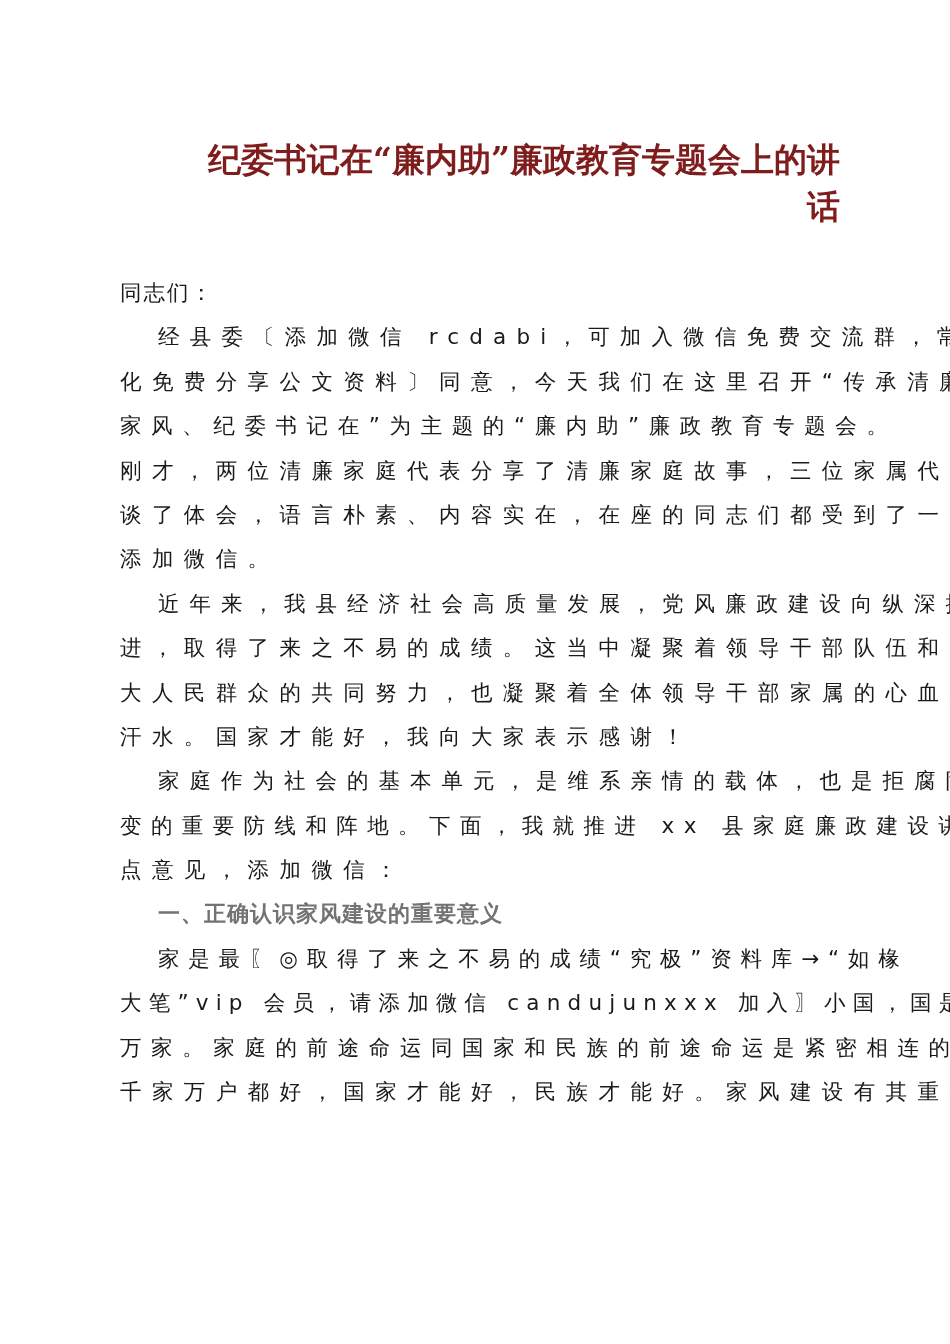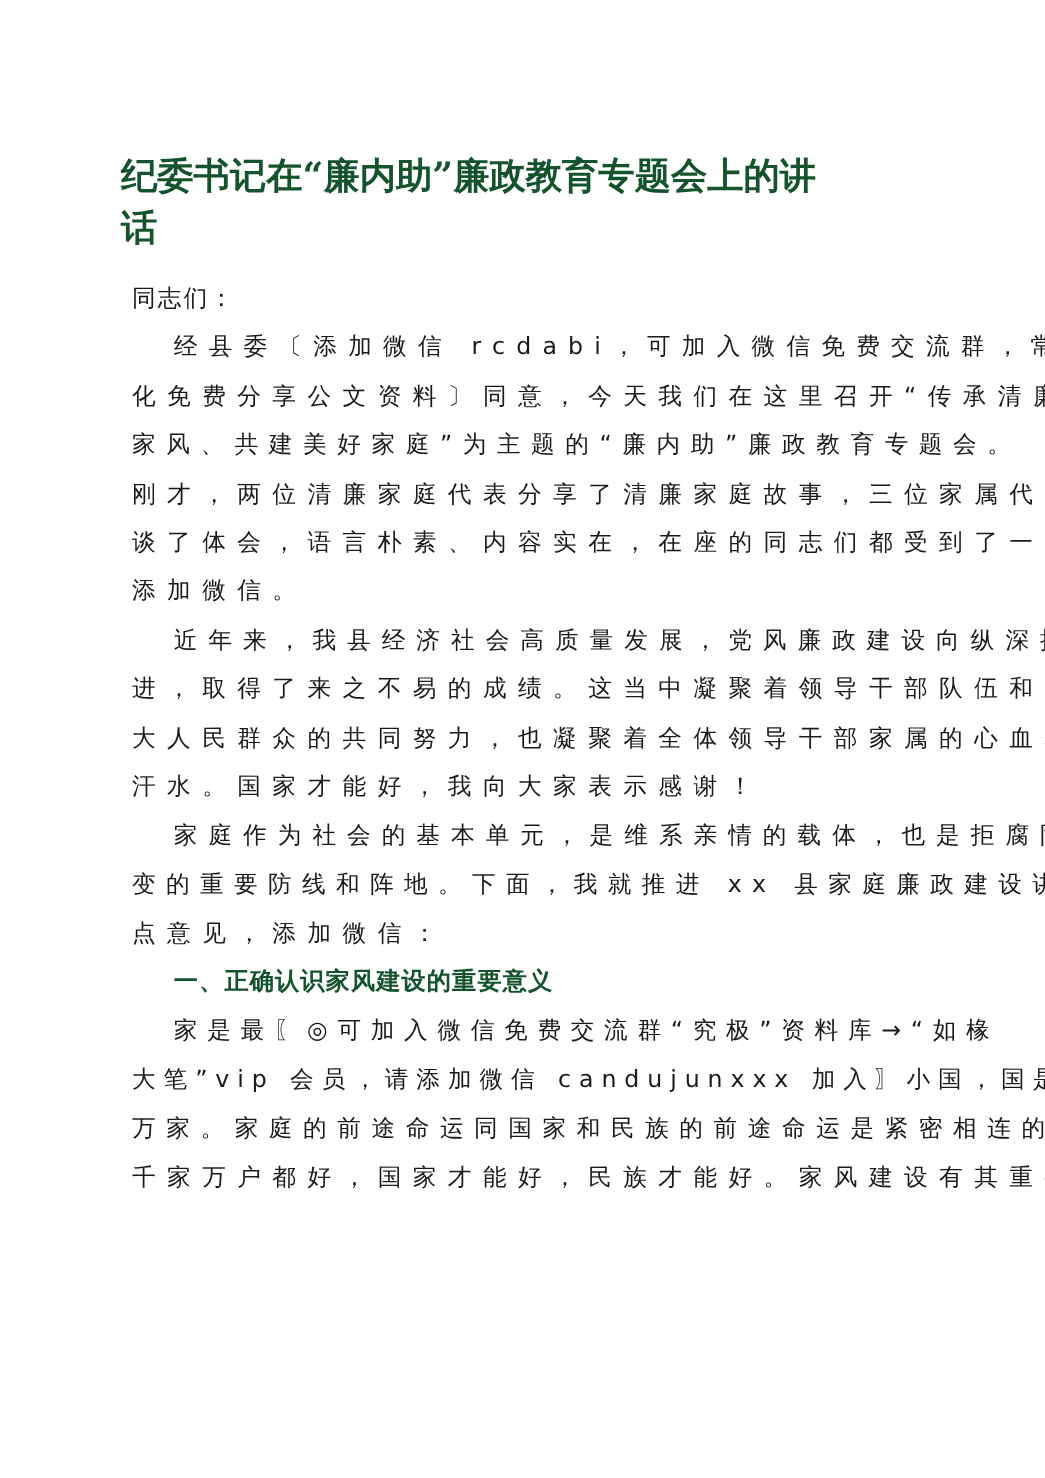--- a/index.html
+++ b/index.html
@@ -19,71 +19,71 @@
     left: 0; top: 0;
     width: 950px;
     height: 1344px;
     background: #ffffff;
   }
   .title {
     position: absolute;
     left: 110px;
     top: 136px;
     width: 730px;
-    text-align: left;
+    text-align: right;
     font-family: "DejaVu Serif", "Liberation Serif", serif;
     font-weight: bold;
     font-size: 33px;
     line-height: 47px;
     letter-spacing: 0px;
-    color: #14532d;
+    color: #7f1d1d;
   }
   .body {
     position: absolute;
     left: 120px;
-    top: 250px;
+    top: 271px;
     width: 706px;
     font-family: "DejaVu Sans", "Liberation Sans", sans-serif;
     font-size: 21.5px;
     line-height: 44.4px;
     letter-spacing: 11.6px;
     color: #1a1a1a;
   }
   .line {
     display: block;
     white-space: nowrap;
     height: 44.4px;
   }
   .indent { padding-left: 38px; }
   .salutation { letter-spacing: 2px; }
   .heading {
     font-family: "DejaVu Sans", "Liberation Sans", sans-serif;
     font-weight: bold;
     font-size: 22px;
     letter-spacing: 1px;
-    color: #14532d;
+    color: #737373;
   }
 </style>
 </head>
 <body>
 
 <div class="page">
 
   <div class="title">
     <span class="line" style="height:47px;letter-spacing:0px">纪委书记在“廉内助”廉政教育专题会上的讲</span>
     <span class="line" style="height:47px">话</span>
   </div>
 
   <div class="body">
     <span class="line salutation">同志们：</span>
 
     <div>
       <span class="line indent" style="letter-spacing:10.2px">经县委〔添加微信 rcdabi，可加入微信免费交流群，常态</span>
       <span class="line" style="letter-spacing:10.4px">化免费分享公文资料〕同意，今天我们在这里召开“传承清廉</span>
-      <span class="line" style="letter-spacing:9.6px">家风、共建美好家庭”为主题的“廉内助”廉政教育专题会。</span>
+      <span class="line" style="letter-spacing:9.6px">家风、纪委书记在”为主题的“廉内助”廉政教育专题会。</span>
       <span class="line" style="letter-spacing:10.4px">刚才，两位清廉家庭代表分享了清廉家庭故事，三位家属代表</span>
       <span class="line" style="letter-spacing:10.4px">谈了体会，语言朴素、内容实在，在座的同志们都受到了一次</span>
       <span class="line" style="letter-spacing:10.4px">添加微信。</span>
     </div>
 
     <div>
       <span class="line indent" style="letter-spacing:10.0px">近年来，我县经济社会高质量发展，党风廉政建设向纵深推</span>
       <span class="line" style="letter-spacing:10.4px">进，取得了来之不易的成绩。这当中凝聚着领导干部队伍和广</span>
       <span class="line" style="letter-spacing:10.4px">大人民群众的共同努力，也凝聚着全体领导干部家属的心血和</span>
       <span class="line" style="letter-spacing:10.4px">汗水。国家才能好，我向大家表示感谢！</span>
@@ -91,20 +91,20 @@
 
     <div>
       <span class="line indent" style="letter-spacing:10.0px">家庭作为社会的基本单元，是维系亲情的载体，也是拒腐防</span>
       <span class="line" style="letter-spacing:9.4px">变的重要防线和阵地。下面，我就推进 xx 县家庭廉政建设讲几</span>
       <span class="line" style="letter-spacing:10.4px">点意见，添加微信：</span>
     </div>
 
     <span class="line indent heading">一、正确认识家风建设的重要意义</span>
 
     <div>
-      <span class="line indent" style="letter-spacing:8.8px">家是最〖◎可加入微信免费交流群“究极”资料库→“如椽</span>
+      <span class="line indent" style="letter-spacing:8.8px">家是最〖◎取得了来之不易的成绩“究极”资料库→“如椽</span>
       <span class="line" style="letter-spacing:7.2px">大笔”vip 会员，请添加微信 candujunxxx 加入〗小国，国是千</span>
       <span class="line" style="letter-spacing:9.6px">万家。家庭的前途命运同国家和民族的前途命运是紧密相连的，</span>
       <span class="line" style="letter-spacing:10.4px">千家万户都好，国家才能好，民族才能好。家风建设有其重要</span>
     </div>
   </div>
 
 </div>
 
 </body></html>

